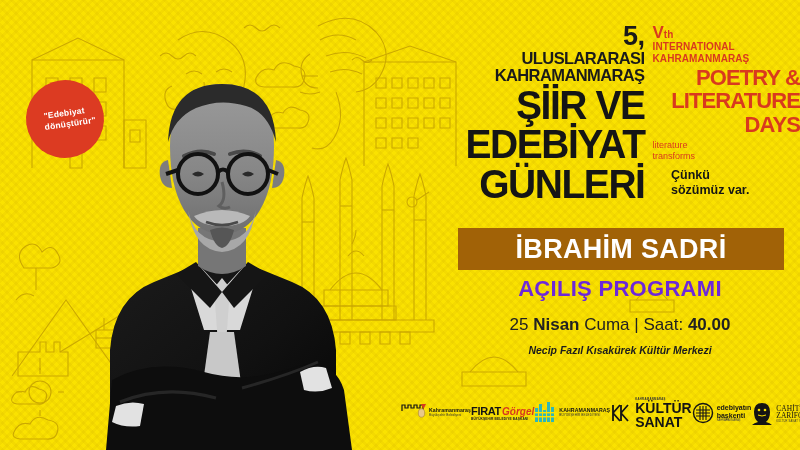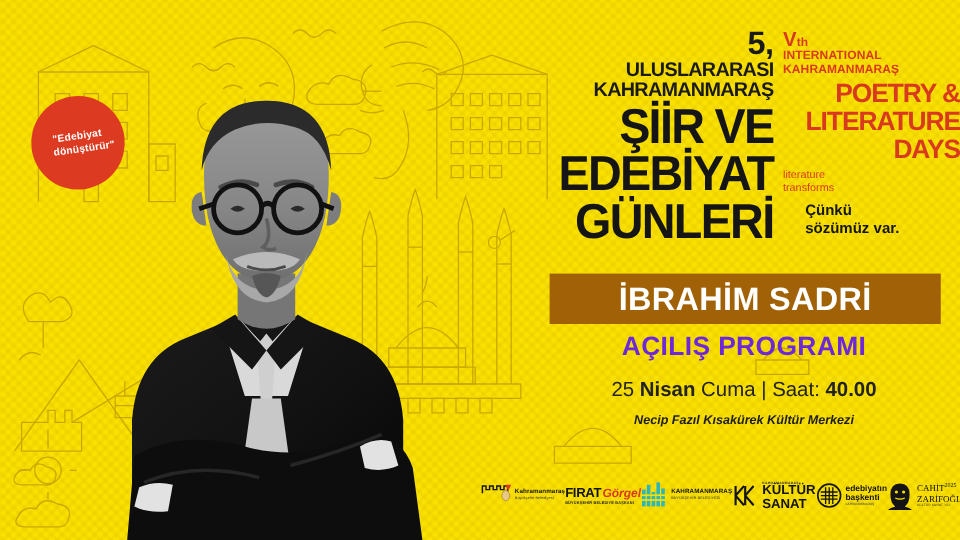--- a/index.html
+++ b/index.html
@@ -106,21 +106,21 @@
   .logo{display:flex;align-items:center;gap:3px;height:30px;}
   .logo svg{display:block;}
   .lg-txt{display:flex;flex-direction:column;justify-content:center;}
   .lg-main{font-size:5.2px;font-weight:bold;color:#141414;letter-spacing:.1px;line-height:1.15;white-space:nowrap;}
   .lg-sub{font-size:3.1px;color:#333;letter-spacing:.1px;line-height:1.2;white-space:nowrap;}
   .firat-wrap{display:flex;flex-direction:column;}
   .firat-top{display:flex;align-items:baseline;}
   .firat-1{font-size:11px;font-weight:bold;color:#141414;letter-spacing:-.3px;}
   .firat-2{font-size:10px;font-style:italic;font-weight:bold;color:#d9391e;margin-left:1px;}
   .firat-sub{font-size:3.2px;font-weight:bold;color:#222;letter-spacing:.15px;}
-  .ks-txt{font-size:11px;font-weight:bold;color:#141414;line-height:1.02;}
+  .ks-txt{font-size:14px;font-weight:bold;color:#141414;line-height:1.02;}
   .ks-top{font-size:2.8px;font-weight:bold;color:#333;letter-spacing:.3px;}
   .eb-txt{font-size:7px;font-weight:bold;color:#141414;line-height:1.05;}
   .eb-sub{font-size:2.6px;color:#444;}
   .cz-txt{font-size:7.5px;color:#141414;line-height:1.05;font-family:"Liberation Serif", serif;}
   .cz-sub{font-size:2.6px;color:#333;letter-spacing:.2px;}
   .cz-yr{font-size:5px;vertical-align:super;}
 </style>
 </head>
 <body>
 

